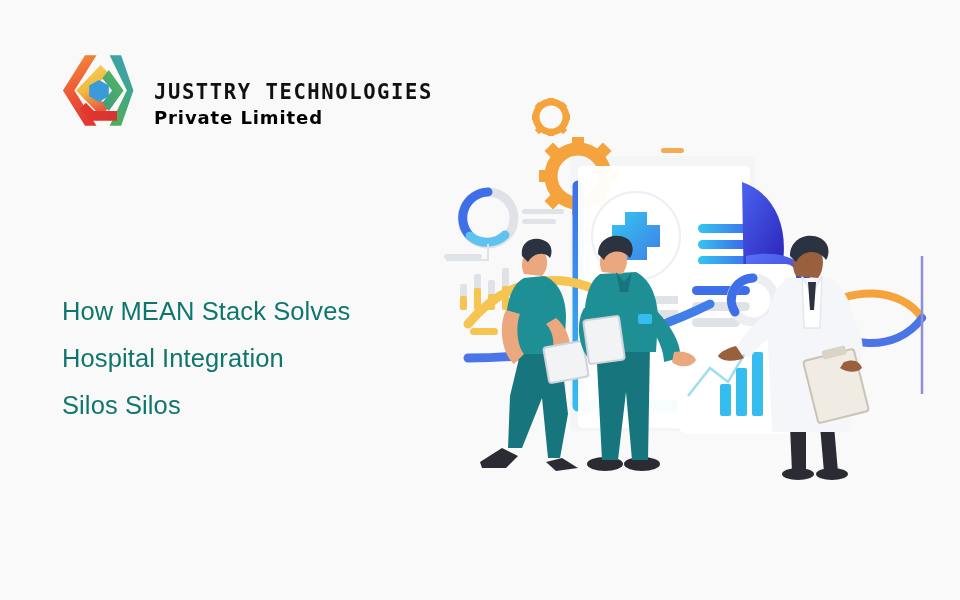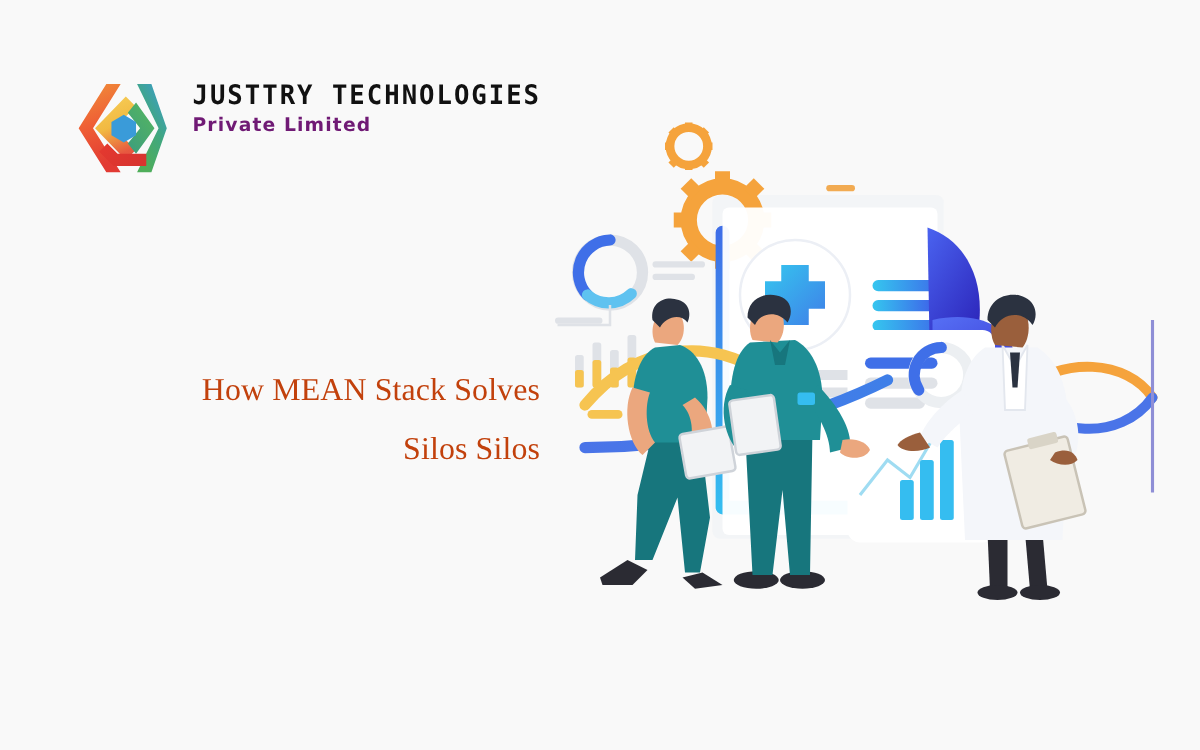--- a/index.html
+++ b/index.html
@@ -10,55 +10,55 @@
     overflow:hidden;
   }
   #stage {
     position:relative;
     width:960px; height:600px;
     background:#f9f9f9;
   }
 
   
   #brand {
-    position:absolute; left:58px; top:64px;
-    display:flex; align-items:flex-start; gap:14px;
+    position:absolute; left:58px; top:52px;
+    display:flex; align-items:flex-end; gap:14px;
   }
   #logo-mark { width:82px; height:76px; flex:none; }
   #brand-text { display:flex; flex-direction:column; gap:3px; }
   #company-name {
     font-size:20.5px;
     letter-spacing:1.6px;
     font-weight:700;
     color:#111111;
     font-family:"DejaVu Sans Mono", monospace;
     white-space:nowrap;
     transform:scaleY(1.05);
     transform-origin:left center;
   }
   #company-sub {
-    font-size:15px;
+    font-size:18px;
     letter-spacing:0.9px;
     font-weight:700;
-    color:#701a75;
+    color:#000000;
     font-family:"DejaVu Sans", sans-serif;
     white-space:nowrap;
   }
 
   
   #headline {
     position:absolute;
     left:62px; top:288px;
     width:370px;
-    text-align:right;
-    color:#c2410c;
+    text-align:left;
+    color:#0f766e;
     font-size:25.5px;
     line-height:47px;
     font-weight:400;
-    font-family:Liberation Serif, serif;
+    font-family:Liberation Sans, sans-serif;
     letter-spacing:0.1px;
   }
   #headline .ln { display:block; white-space:nowrap; }
 
   
   #illustration {
     position:absolute;
     left:410px; top:96px;
     width:545px; height:390px;
   }
@@ -114,20 +114,21 @@
     </span>
 
     <span id="brand-text">
       <span id="company-name">JUSTTRY TECHNOLOGIES</span>
       <span id="company-sub">Private Limited</span>
     </span>
   </div>
 
   <h1 id="headline">
     <span class="ln">How MEAN Stack Solves</span>
+    <span class="ln">Hospital Integration</span>
     <span class="ln">Silos Silos</span>
   </h1>
 
   <div id="illustration">
     <svg viewBox="0 0 545 390" xmlns="http://www.w3.org/2000/svg">
       <defs>
         <linearGradient id="crossG" x1="0" y1="0" x2="1" y2="1">
           <stop offset="0%" stop-color="#35c6ef"></stop>
           <stop offset="100%" stop-color="#3f7fe8"></stop>
         </linearGradient>

